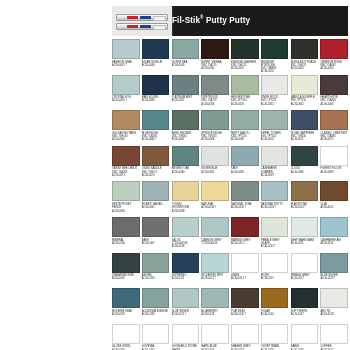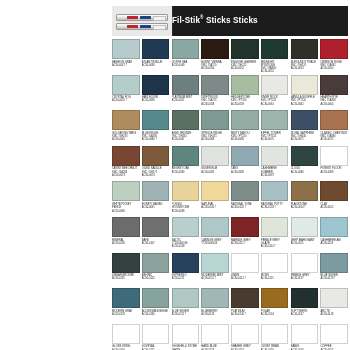--- a/index.html
+++ b/index.html
@@ -135,21 +135,21 @@
         <div class="stick-label lbl-wht"></div>
       </div>
       <div class="stick s2">
         <div class="stick-label lbl-red"></div>
         <div class="stick-label lbl-blue"></div>
         <div class="stick-label lbl-wht"></div>
       </div>
     </div>
 
     <div id="header-text-wrap">
-      <span id="brand-title"><span>Fil-Stik</span><span id="brand-sup">®</span><span> Sticks Sticks</span></span>
+      <span id="brand-title"><span>Fil-Stik</span><span id="brand-sup">®</span><span> Putty Putty</span></span>
       
       
     </div>
   </div>
 
   <div id="grid">
       <div class="cell">
         <div class="chip" style="background: rgb(182, 203, 203);"></div>
         <div class="cap">FASHION GRAY</div>
         <div class="code" style="white-space: pre-line;">AC30-0047 †</div>

